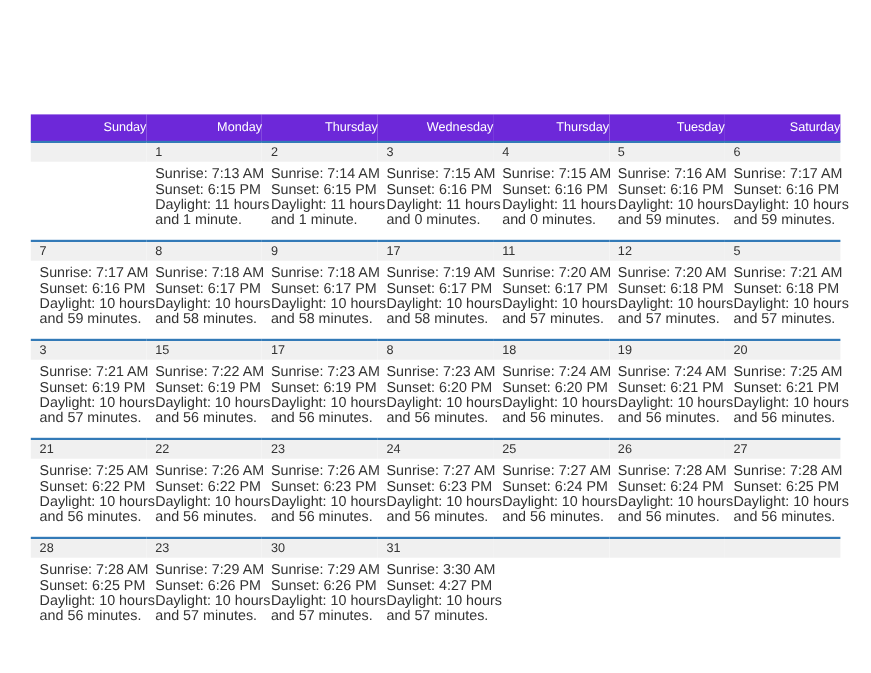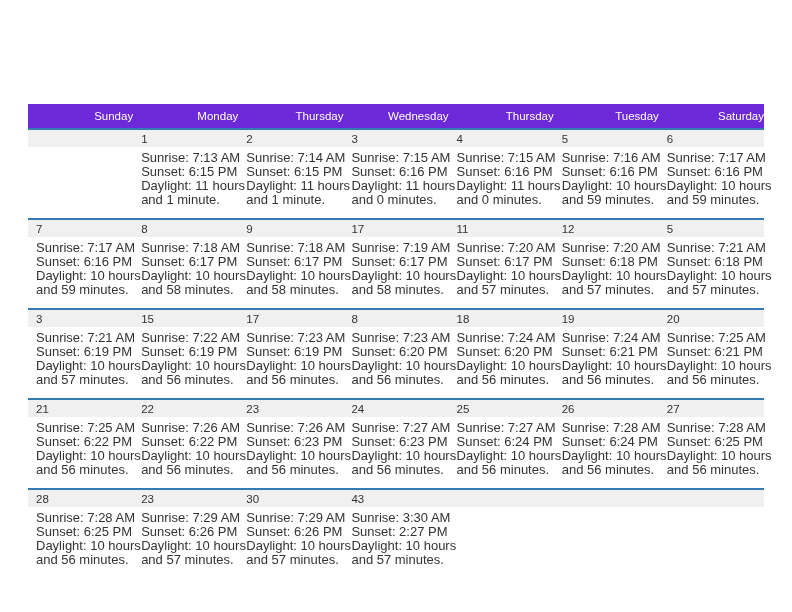--- a/index.html
+++ b/index.html
@@ -414,24 +414,24 @@
             <td class="daycell">
               <div class="daynum-band">30</div>
               <div class="dayinfo">
                 <div>Sunrise: 7:29 AM</div>
                 <div>Sunset: 6:26 PM</div>
                 <div>Daylight: 10 hours</div>
                 <div>and 57 minutes.</div>
               </div>
             </td>
             <td class="daycell">
-              <div class="daynum-band">43</div>
+              <div class="daynum-band">31</div>
               <div class="dayinfo">
                 <div>Sunrise: 3:30 AM</div>
-                <div>Sunset: 2:27 PM</div>
+                <div>Sunset: 4:27 PM</div>
                 <div>Daylight: 10 hours</div>
                 <div>and 57 minutes.</div>
               </div>
             </td>
             <td class="daycell empty">
               <div class="daynum-band"></div>
             </td>
             <td class="daycell empty">
               <div class="daynum-band"></div>
             </td>

